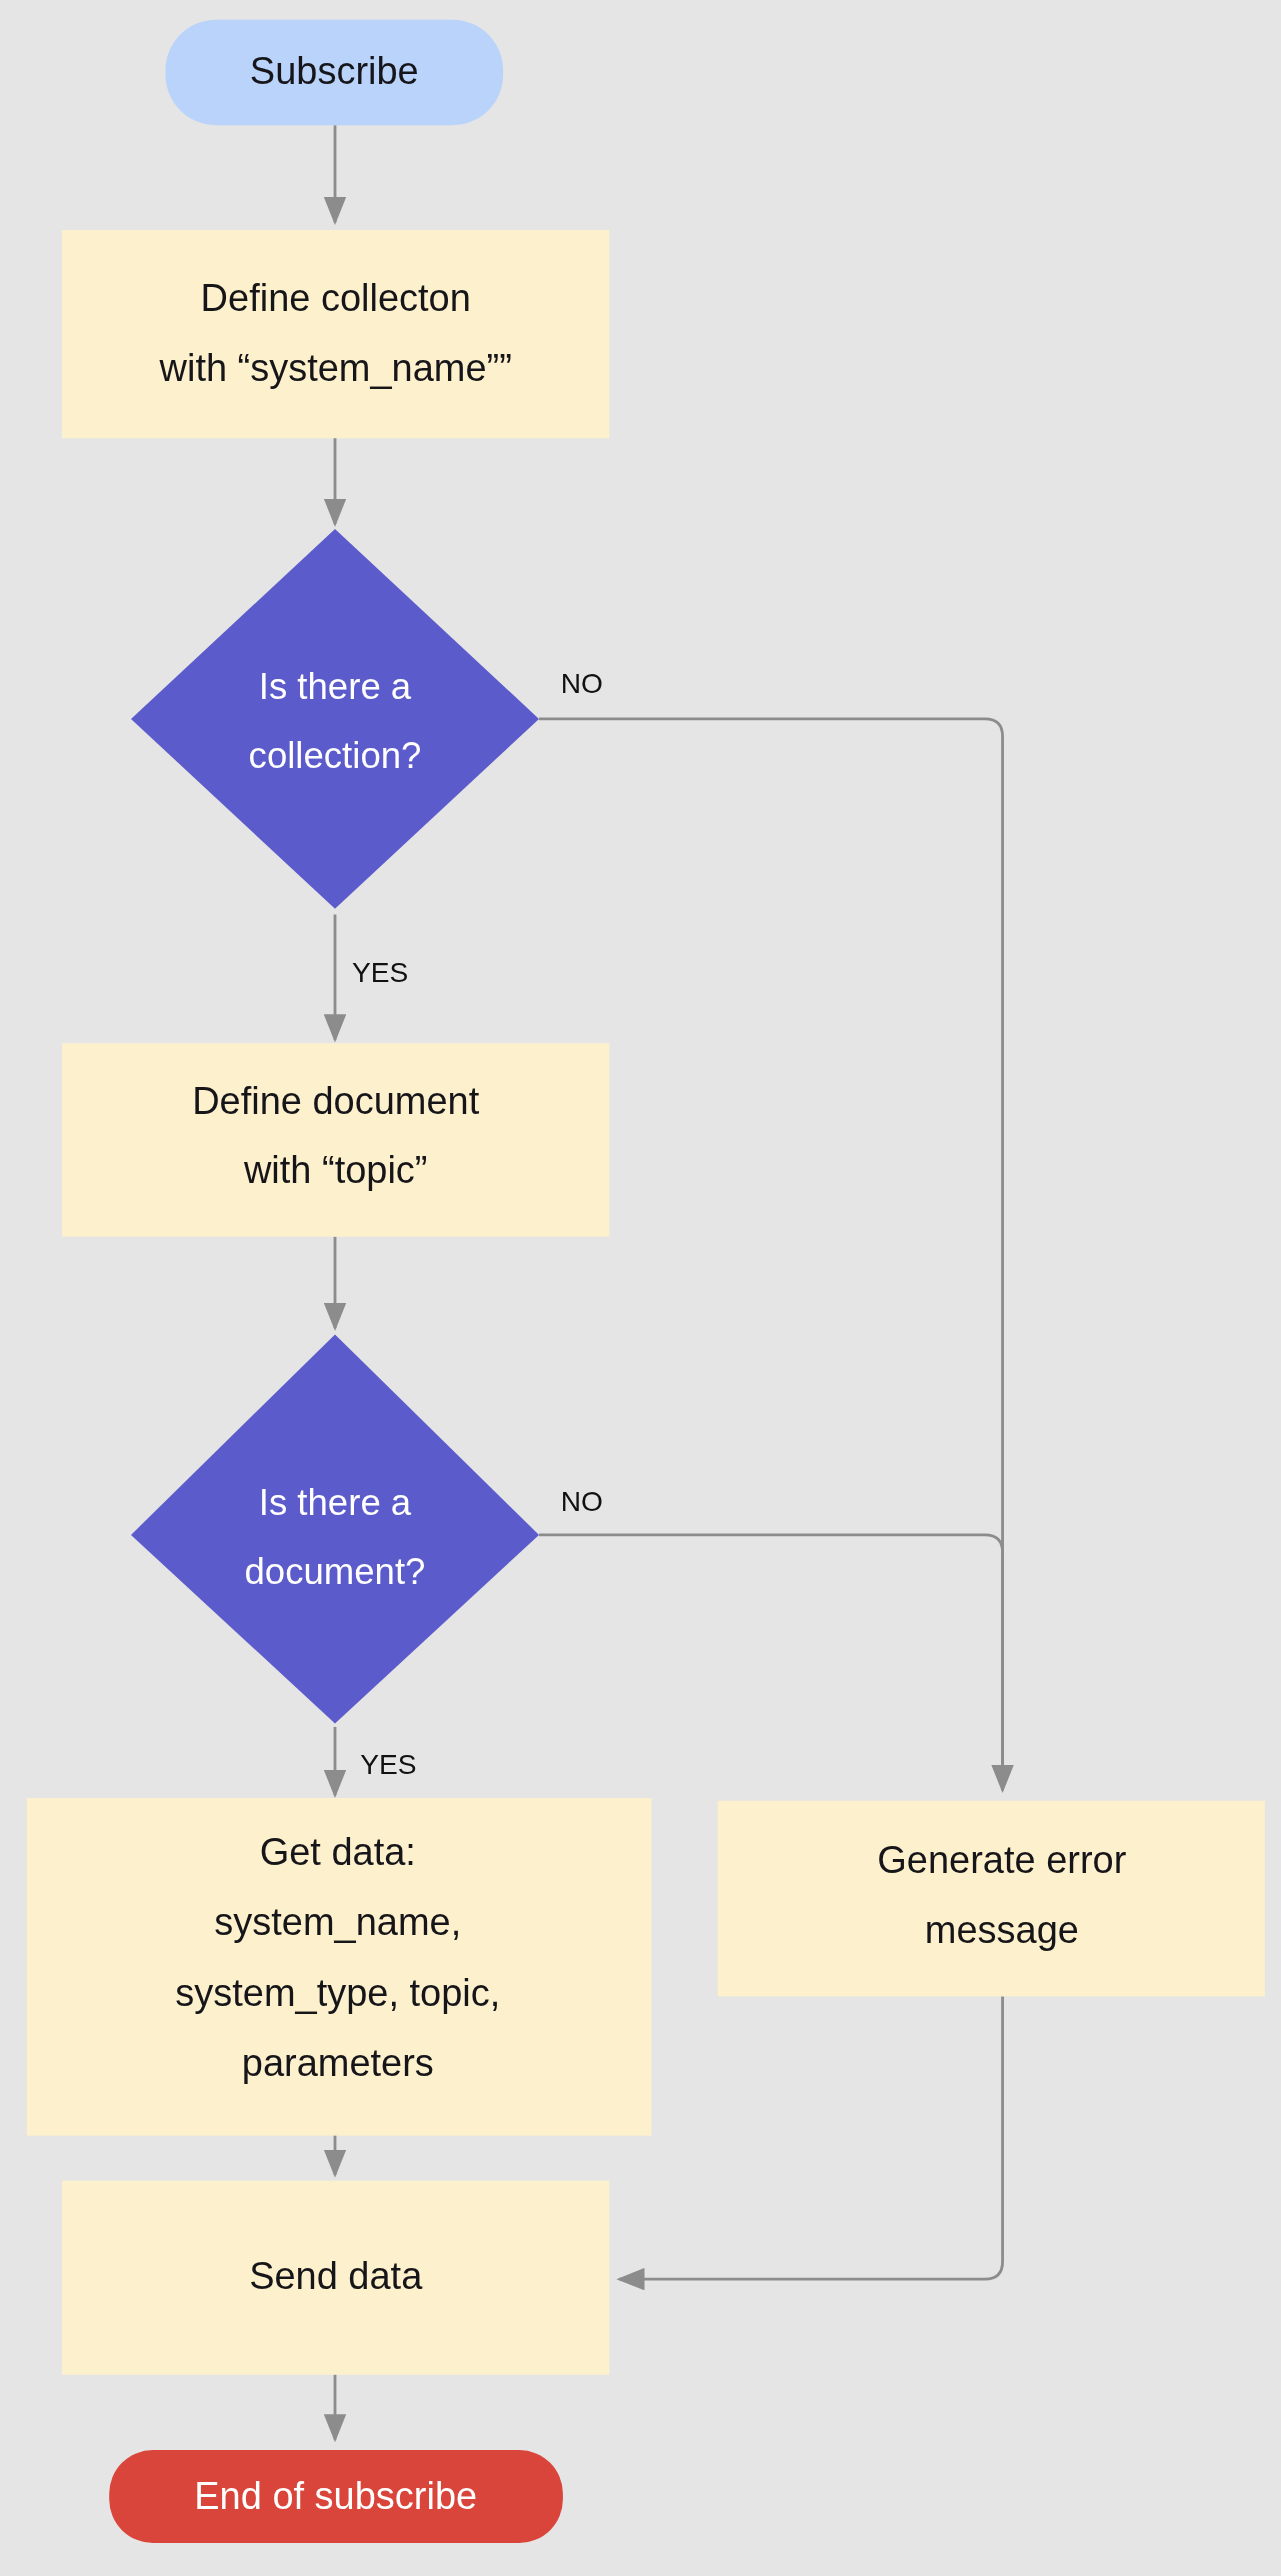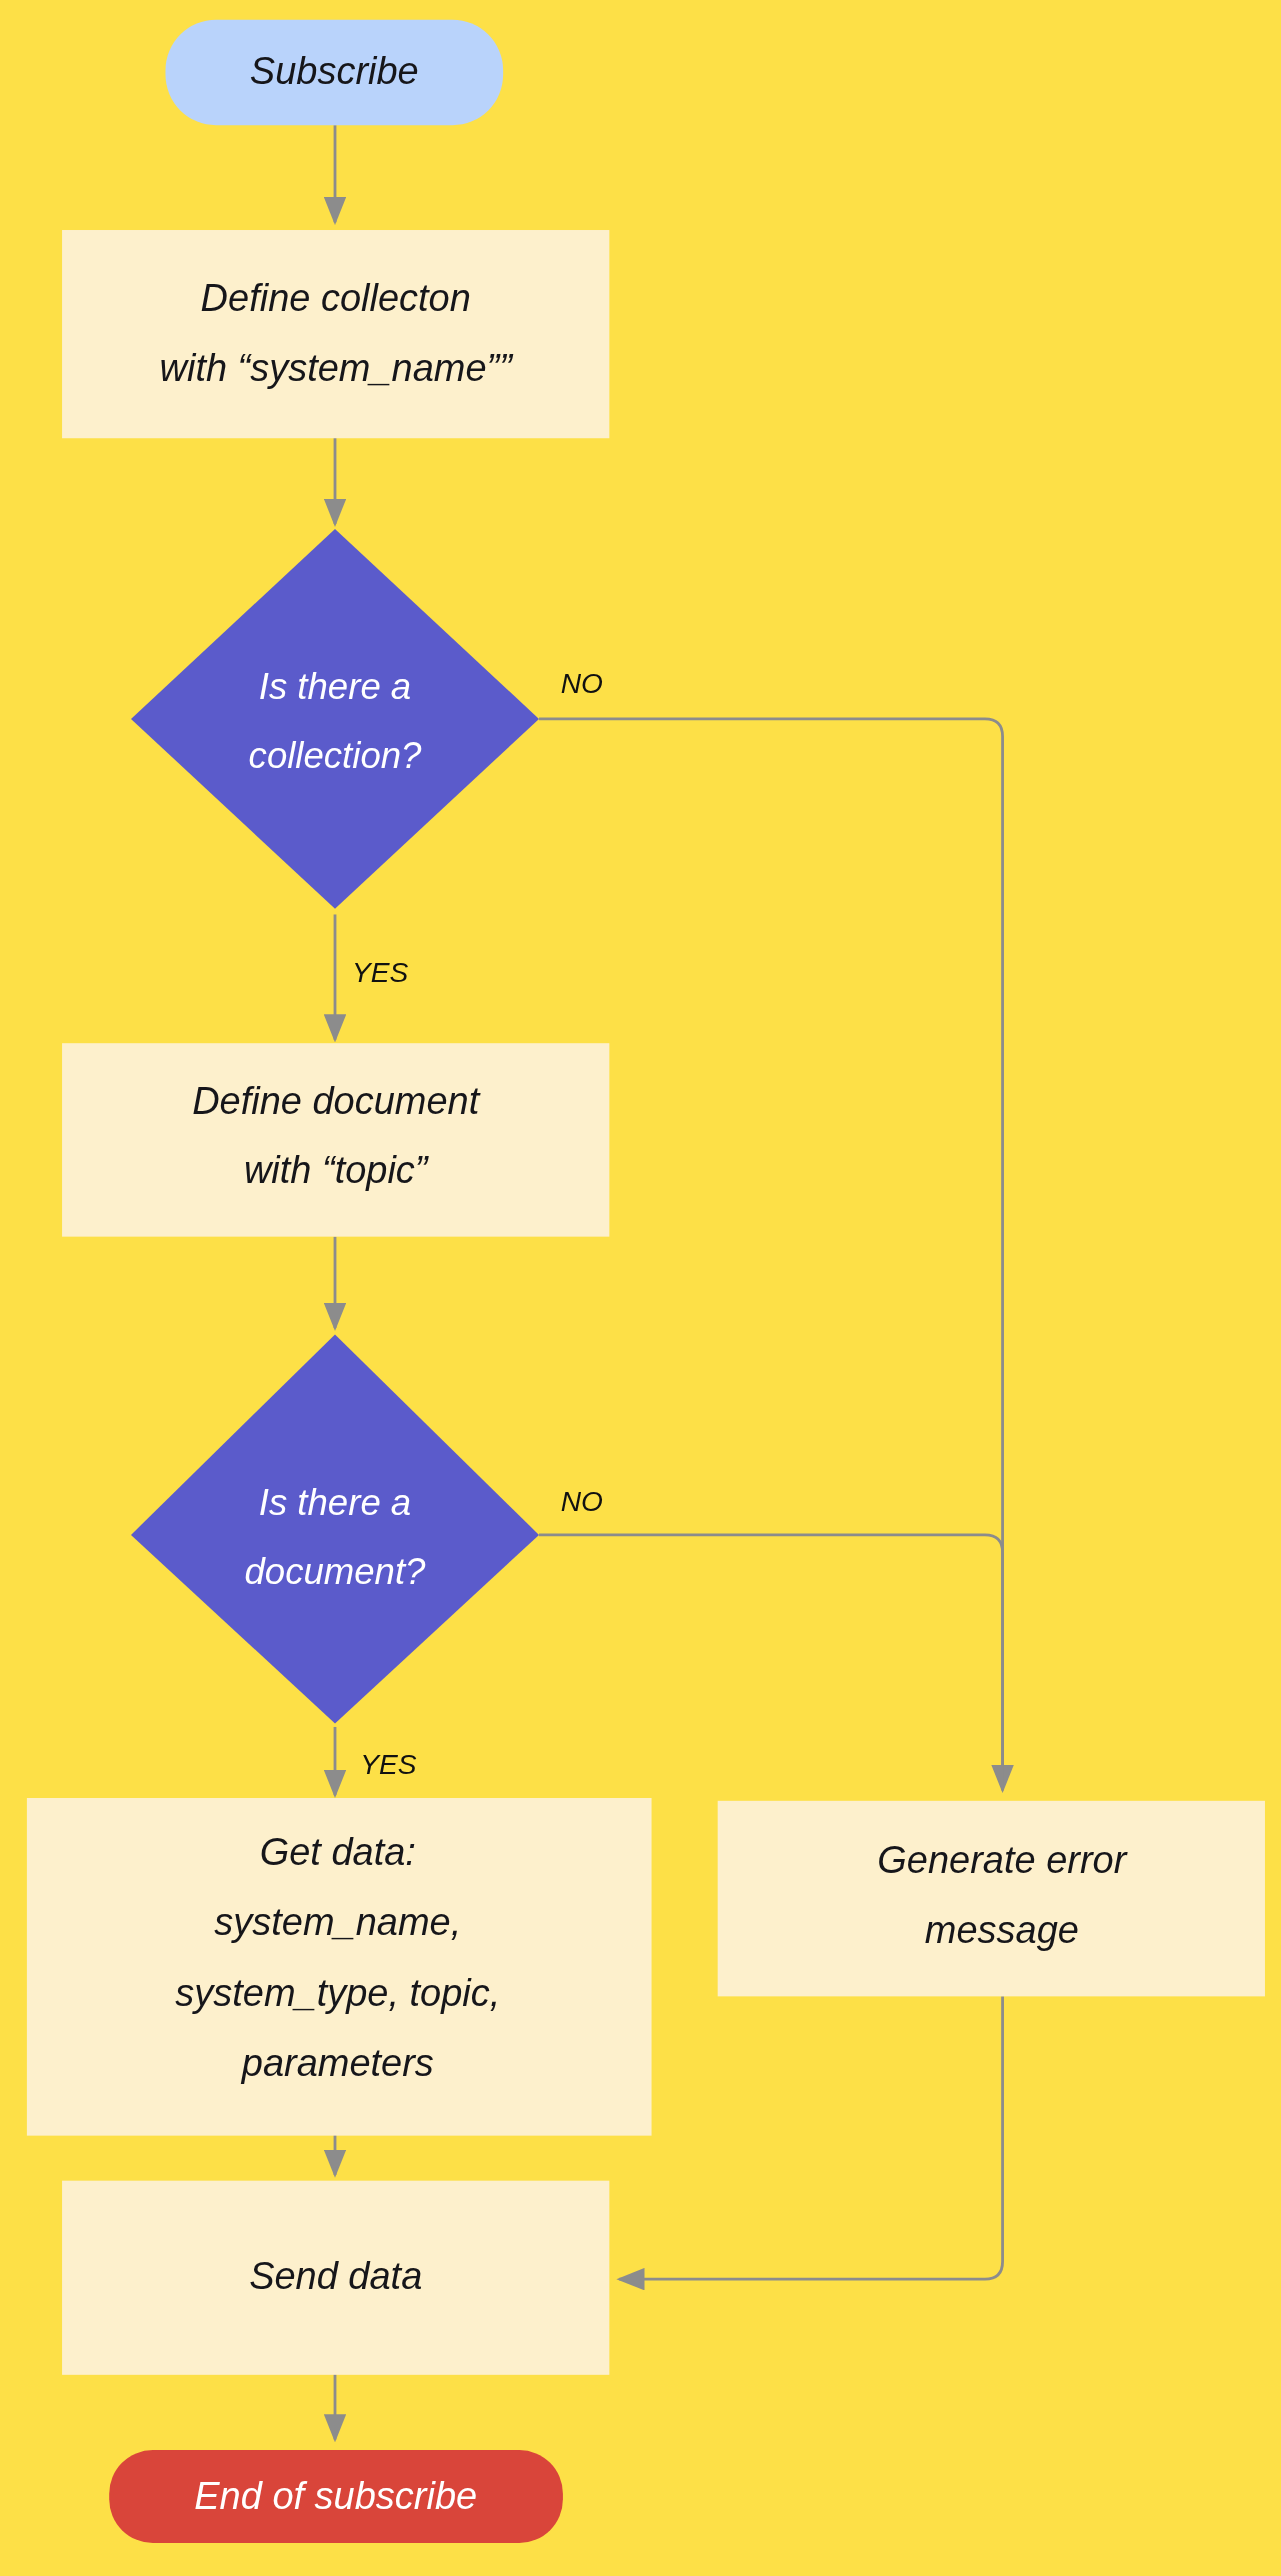--- a/index.html
+++ b/index.html
@@ -10,22 +10,21 @@
   body {
     width: 1282px;
     height: 2576px;
     font-family: "Liberation Sans", sans-serif;
     overflow: hidden;
   }
   #flowchart-root {
     position: relative;
     width: 1282px;
     height: 2576px;
-    background: #fde047;
-    font-style: italic;
+    background: #e5e5e5;
   }
   svg.flow-canvas {
     display: block;
     width: 1282px;
     height: 2576px;
   }
   .node-label {
     font-family: "Liberation Sans", sans-serif;
     text-anchor: middle;
     dominant-baseline: middle;

